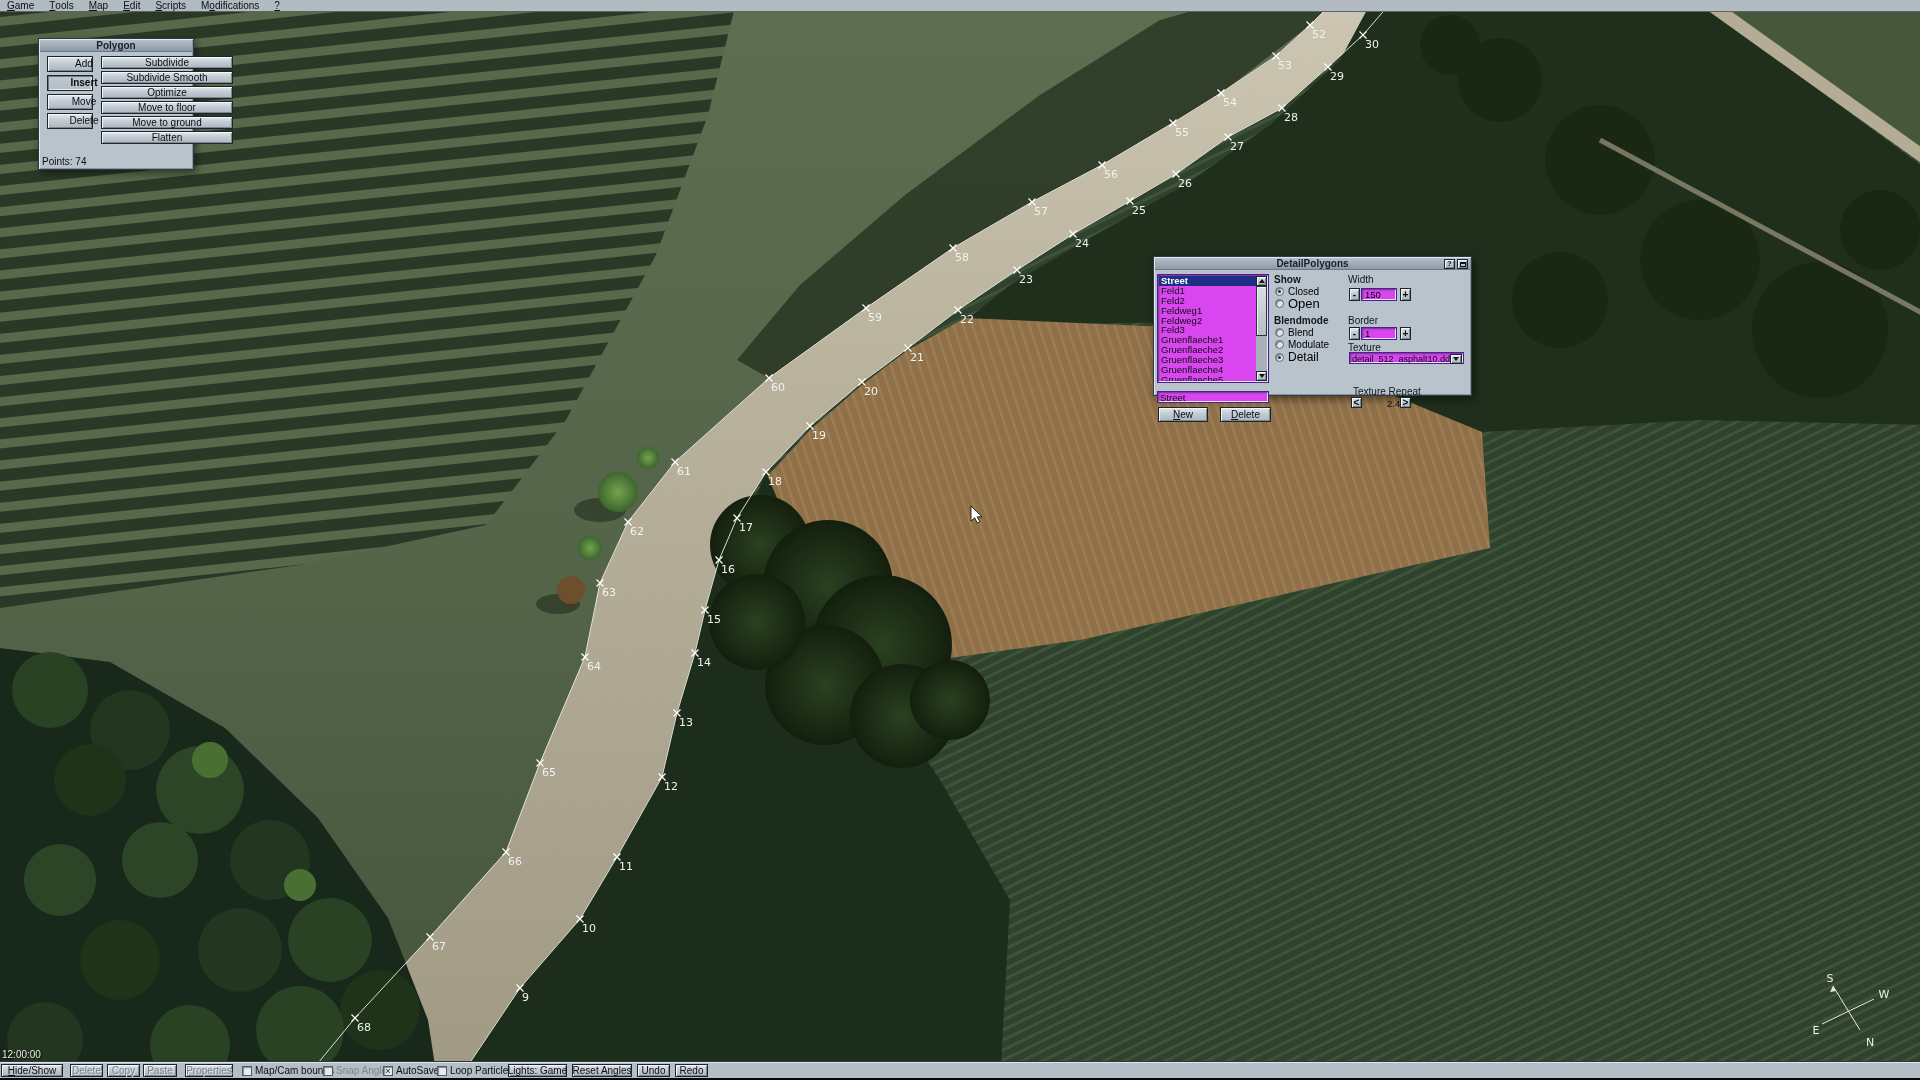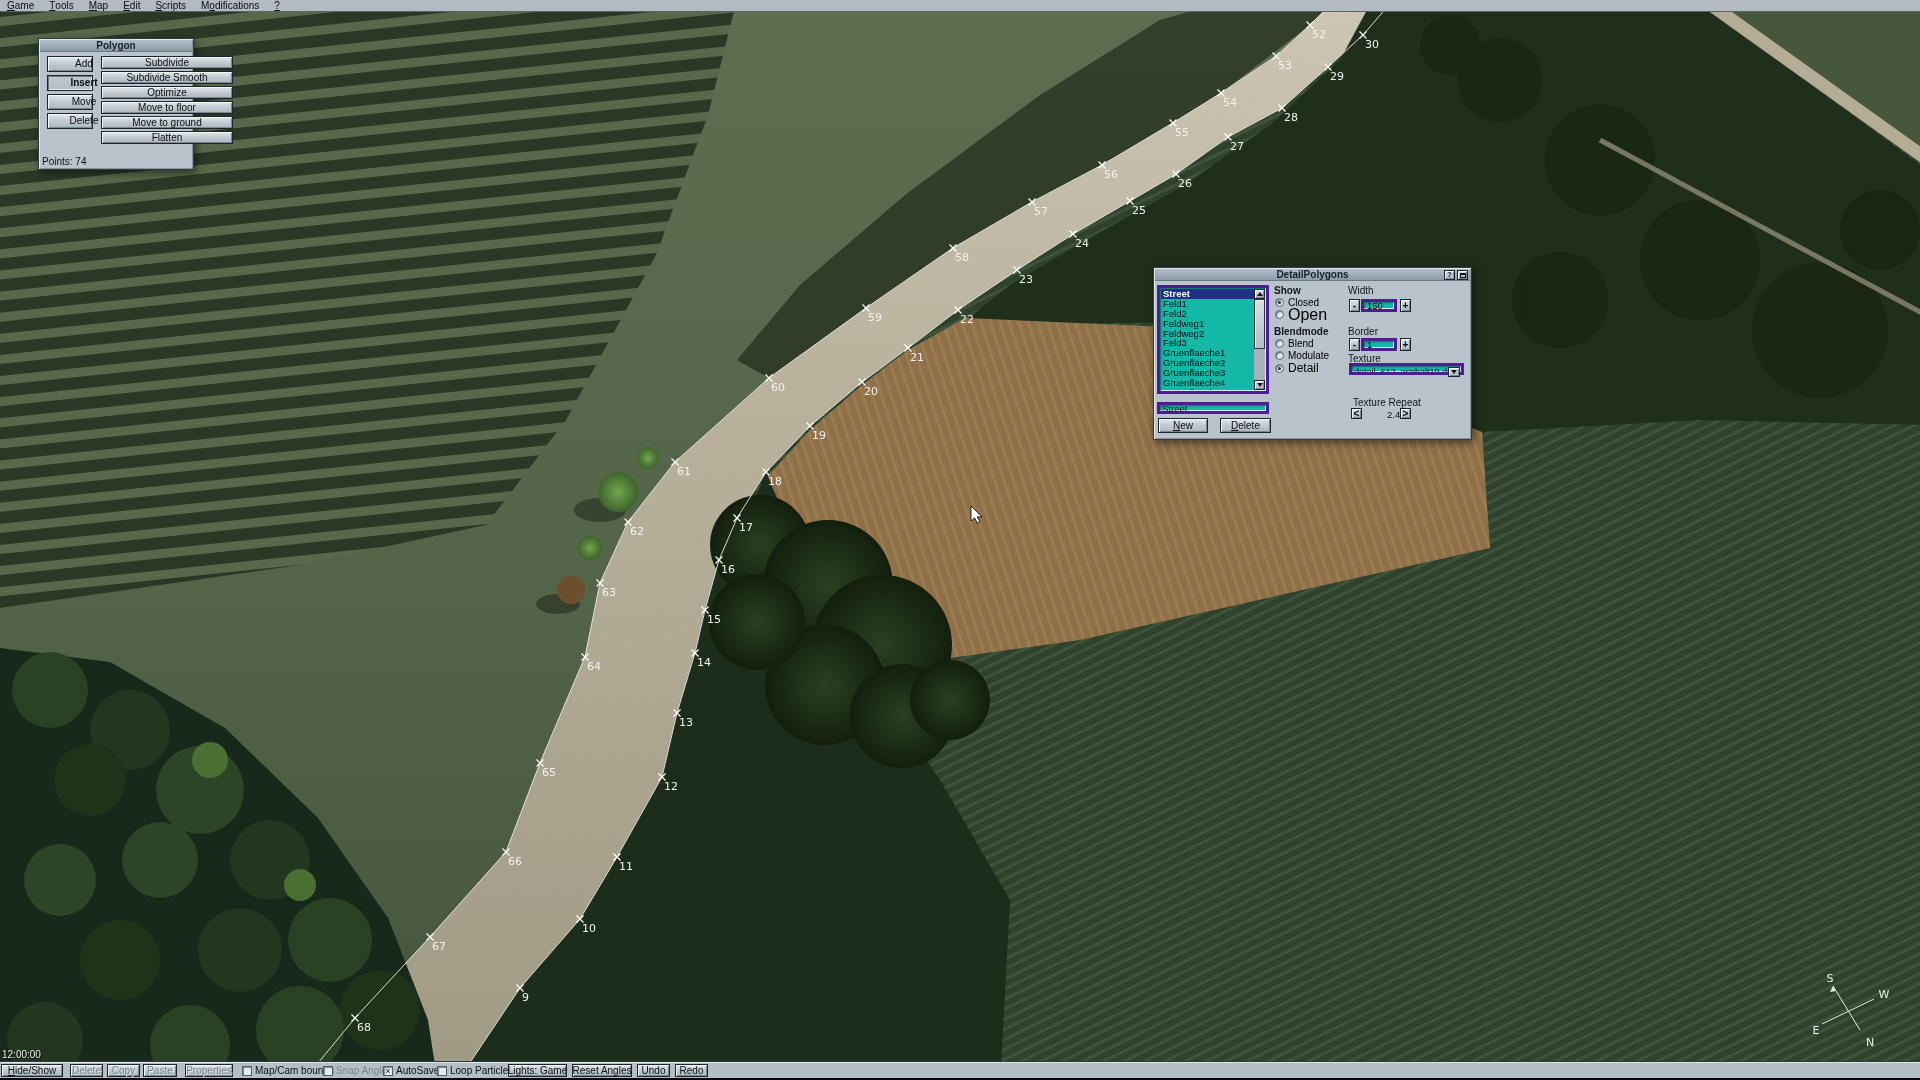--- a/index.html
+++ b/index.html
@@ -7,21 +7,21 @@
   *{box-sizing:border-box;}
 
   
   .btn3d{background:linear-gradient(180deg,#e2e8ed 0%,#c3ccd3 45%,#acb6bf 100%);
     border:1px solid #1d242b;box-shadow:inset 1px 1px 0 #f3f7f9,inset -1px -1px 0 #7c8791;
     color:#0b0e11;font-size:10px;display:flex;align-items:center;justify-content:center;
     white-space:nowrap;user-select:none;line-height:1;}
   .btn3d.pressed{box-shadow:inset 1px 1px 0 #6f7984,inset -1px -1px 0 #e8edf1;font-weight:bold;
     background:linear-gradient(180deg,#c0c9d0,#b3bdc5);}
   .btn3d.disabled{color:#768089;text-shadow:1px 1px 0 #dde4e9;}
-  .sunken{background:#14b8a6;border:3px solid #4c1d95;
+  .sunken{background:#d946ef;border:1px solid #4c1d95;
     box-shadow:inset 1px 1px 2px rgba(25,35,45,.55),inset -1px -1px 0 #e9eff3;}
   .win{position:absolute;background:#b9c3cb;border:1px solid #323b44;
     box-shadow:inset 1px 1px 0 #e0e7ed,inset -1px -1px 0 #8a949d,2px 3px 8px rgba(0,0,0,.5);}
   .titlebar{position:absolute;left:1px;right:1px;top:1px;height:12px;
     background:linear-gradient(180deg,#b3bfca,#8c9aa8);display:flex;align-items:center;
     justify-content:center;font-size:10px;font-weight:bold;color:#16202b;
     border-bottom:1px solid #6d7883;}
   u{text-decoration:underline;}
 
   
@@ -32,21 +32,21 @@
 
   
   #polygon-panel{left:38px;top:38px;width:156px;height:132px;z-index:50;}
   .pal-left{position:absolute;left:8px;top:17px;width:46px;}
   .pal-left .btn3d{height:16px;margin-bottom:3px;padding-left:28px;}
   .pal-right{position:absolute;left:62px;top:17px;width:132px;}
   .pal-right .btn3d{height:13px;margin-bottom:2px;}
   .points-label{position:absolute;left:3px;bottom:2px;font-size:10px;color:#0c1014;}
 
   
-  #detail-dialog{left:1153px;top:267px;width:319px;height:173px;z-index:50;font-size:10px;}
+  #detail-dialog{left:1153px;top:256px;width:319px;height:140px;z-index:50;font-size:10px;}
   .tb-btn{position:absolute;top:2px;width:11px;height:10px;font-size:8px;font-weight:bold;}
   .box-glyph{width:6px;height:5px;border:1px solid #10151a;border-top-width:2px;display:block;}
   #dlg-list{position:absolute;left:3px;top:17px;width:112px;height:109px;padding:0;}
   #dlg-list-rows{position:absolute;left:1px;top:1px;right:12px;bottom:1px;overflow:hidden;}
   .lrow{height:9.9px;line-height:10px;font-size:9.5px;padding-left:2px;color:#0a0d10;white-space:nowrap;}
   .lrow.sel{background:#1e2f86;color:#fff;font-weight:bold;}
   .sb{position:absolute;right:1px;top:1px;bottom:1px;width:11px;background:#a7b1ba;}
   .sb .btn3d{position:absolute;left:0;width:11px;height:10px;}
   .tri-up{width:0;height:0;border-left:3px solid transparent;border-right:3px solid transparent;border-bottom:4px solid #10161c;}
   .tri-down{width:0;height:0;border-left:3px solid transparent;border-right:3px solid transparent;border-top:4px solid #10161c;}
@@ -440,21 +440,21 @@
   <div class="btn3d dlg-btn" style="left:66px"><u>D</u>elete</div>
 
   <div class="sec-label" style="left:120px;top:17px">Show</div>
   <div style="position:absolute;left:121px;top:28px">
       <div class="rad-row">
         <div class="rad sel"></div>
         <div class="" style="font-size: 10px;">Closed</div>
       </div>
       <div class="rad-row">
         <div class="rad"></div>
-        <div class="" style="font-size: 16px;">Open</div>
+        <div class="" style="font-size: 13px;">Open</div>
       </div>
     </div>
   <div class="sec-label" style="left:120px;top:58px">Blendmode</div>
   <div style="position:absolute;left:121px;top:69px">
       <div class="rad-row">
         <div class="rad"></div>
         <div class="" style="font-size: 10px;">Blend</div>
       </div>
       <div class="rad-row">
         <div class="rad"></div>

